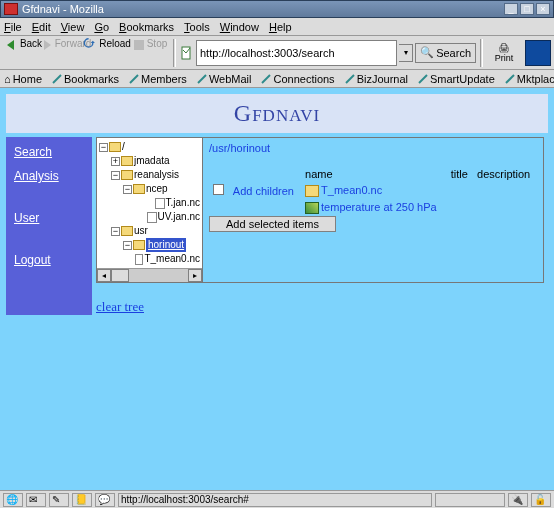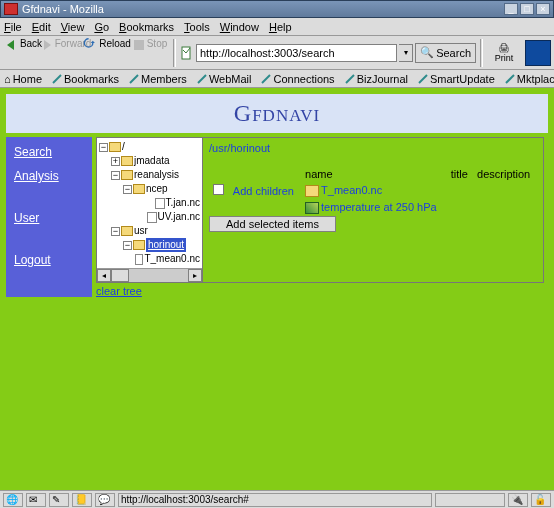--- a/index.html
+++ b/index.html
@@ -16,33 +16,33 @@
 .menubar span { font-size: 11px; }
 .menubar span u { text-decoration: underline; }
 
 .toolbar { height: 34px; background: #dcdcdc; border-bottom: 1px solid #999; display: flex; align-items: center; padding: 0 3px; gap: 2px; }
 .tbtn { display:flex; flex-direction:row; align-items:flex-start; justify-content:center; width:40px; height:30px; font-size:10px; }
 .tbtn .ticon { width:16px; height:14px; display:inline-block; }
 .tbtn.disabled { color:#999; }
 .sep { width:3px; height:28px; border-left:1px solid #999; border-right:1px solid #fff; margin:0 2px;}
 .urlarea { flex:1; display:flex; align-items:center; gap:2px; }
 .urlarea .bmicon{ width:14px;height:14px;display:inline-block;}
-.urlarea input { flex:1; height:18px; border:1px solid #808080; padding:0 3px; font-size:11px; background:#fff; }
+.urlarea input { flex:1; height:26px; border:1px solid #808080; padding:0 3px; font-size:11px; background:#fff; }
 .urlarea .drop { width:14px; height:18px; border:1px solid #808080; border-left:none; background:#dcdcdc; text-align:center; line-height:16px; font-size:8px; }
 .searchbtn { height:20px; border:1px solid #808080; background:#dcdcdc; padding:0 4px; font-size:11px; display:flex; align-items:center; gap:2px;}
 .printbtn { display:flex; flex-direction:column; align-items:center; width:34px; font-size:9px; }
 .moz { width:26px; height:26px; background:#0e4a9e; border:1px solid #0a2a58; margin-left:2px;}
 
 .bmbar { height:18px; background:#dcdcdc; border-bottom:1px solid #999; display:flex; align-items:center; padding:0 4px; gap:10px; font-size:11px; overflow:hidden;}
 .bmitem { display:flex; align-items:center; gap:2px; }
 .bmitem .slash{ width:10px; height:10px; display:inline-block;}
 .slash svg{display:block;}
 
 
-.content { position:absolute; top:88px; left:0; right:0; bottom:18px; background:#84cc16; padding:6px; }
+.content { position:absolute; top:88px; left:0; right:0; bottom:18px; background:#7dd3fc; padding:6px; }
 .appheader { background:#d9e3f6; text-align:center; padding:6px 0; font-family:"Times New Roman",serif; font-size:24px; color:#3344a5; letter-spacing:1px; font-variant: small-caps;}
 .main { display:flex; margin-top:4px; }
 .sidebar { width:86px; background:#5860d8; color:#fff; padding:8px 0 30px 8px; display:flex; flex-direction:column; gap:10px; }
 .sidebar a { color:#fff; text-decoration:underline; font-size:12px; font-family:"Helvetica",Arial,sans-serif; }
 .sidebar .gap {height:8px;}
 .page { flex:1; padding:0 4px; }
 .page h3 { font-weight:normal; font-size:13px; font-family:"Helvetica",Arial,sans-serif; margin-bottom:2px; }
 .panels { display:flex; border:1px solid #777; }
 .treepane { width:106px; border-right:1px solid #777; position:relative; background:#fff; }
 .tree { font-size:10px; padding:2px; line-height:14px; font-family:sans-serif; white-space:nowrap; overflow:hidden;}
@@ -59,21 +59,21 @@
 
 .right { flex:1; padding:4px 6px; font-size:11px; }
 .right a { color:#1a3fe0; }
 .right table { width:100%; border-collapse:collapse; font-size:11px; margin-top:12px; }
 .right th { font-weight:normal; text-align:left; padding:2px 4px; }
 .right td { padding:2px 4px; vertical-align:middle; }
 .cb{ width:11px;height:11px;border:1px solid #777; display:inline-block; background:#fff;}
 .ficon{ width:14px;height:12px; background:#f5d97a; border:1px solid #b28a1a; display:inline-block; vertical-align:middle; margin-right:2px;}
 .vicon{ width:14px;height:12px; display:inline-block; vertical-align:middle; margin-right:2px; background:linear-gradient(45deg,#3a8d3a,#b6d45a); border:1px solid #246024;}
 .btn { border:1px solid #808080; background:#dcdcdc; padding:1px 16px; font-size:11px; }
-.clear { color:#1a3fe0; text-decoration:underline; font-size:11px; display:inline-block; margin-top:2px;}
+.clear { color:#1a3fe0; text-decoration:underline; font-size:13px; display:inline-block; margin-top:16px;font-family:Liberation Serif, serif;}
 
 .statusbar { position:absolute; bottom:0; left:0; right:0; height:18px; background:#dcdcdc; border-top:1px solid #999; display:flex; align-items:center; padding:0 3px; gap:3px; font-size:10px; }
 .statusbar .cell { height:14px; border:1px solid #999; background:#dcdcdc; padding:0 2px; display:flex; align-items:center;}
 .statusbar .statustxt{ flex:1; }
 .sicon{width:14px;height:12px;display:inline-block;}
 </style>
 </head>
 <body>
 
 <div class="titlebar">

